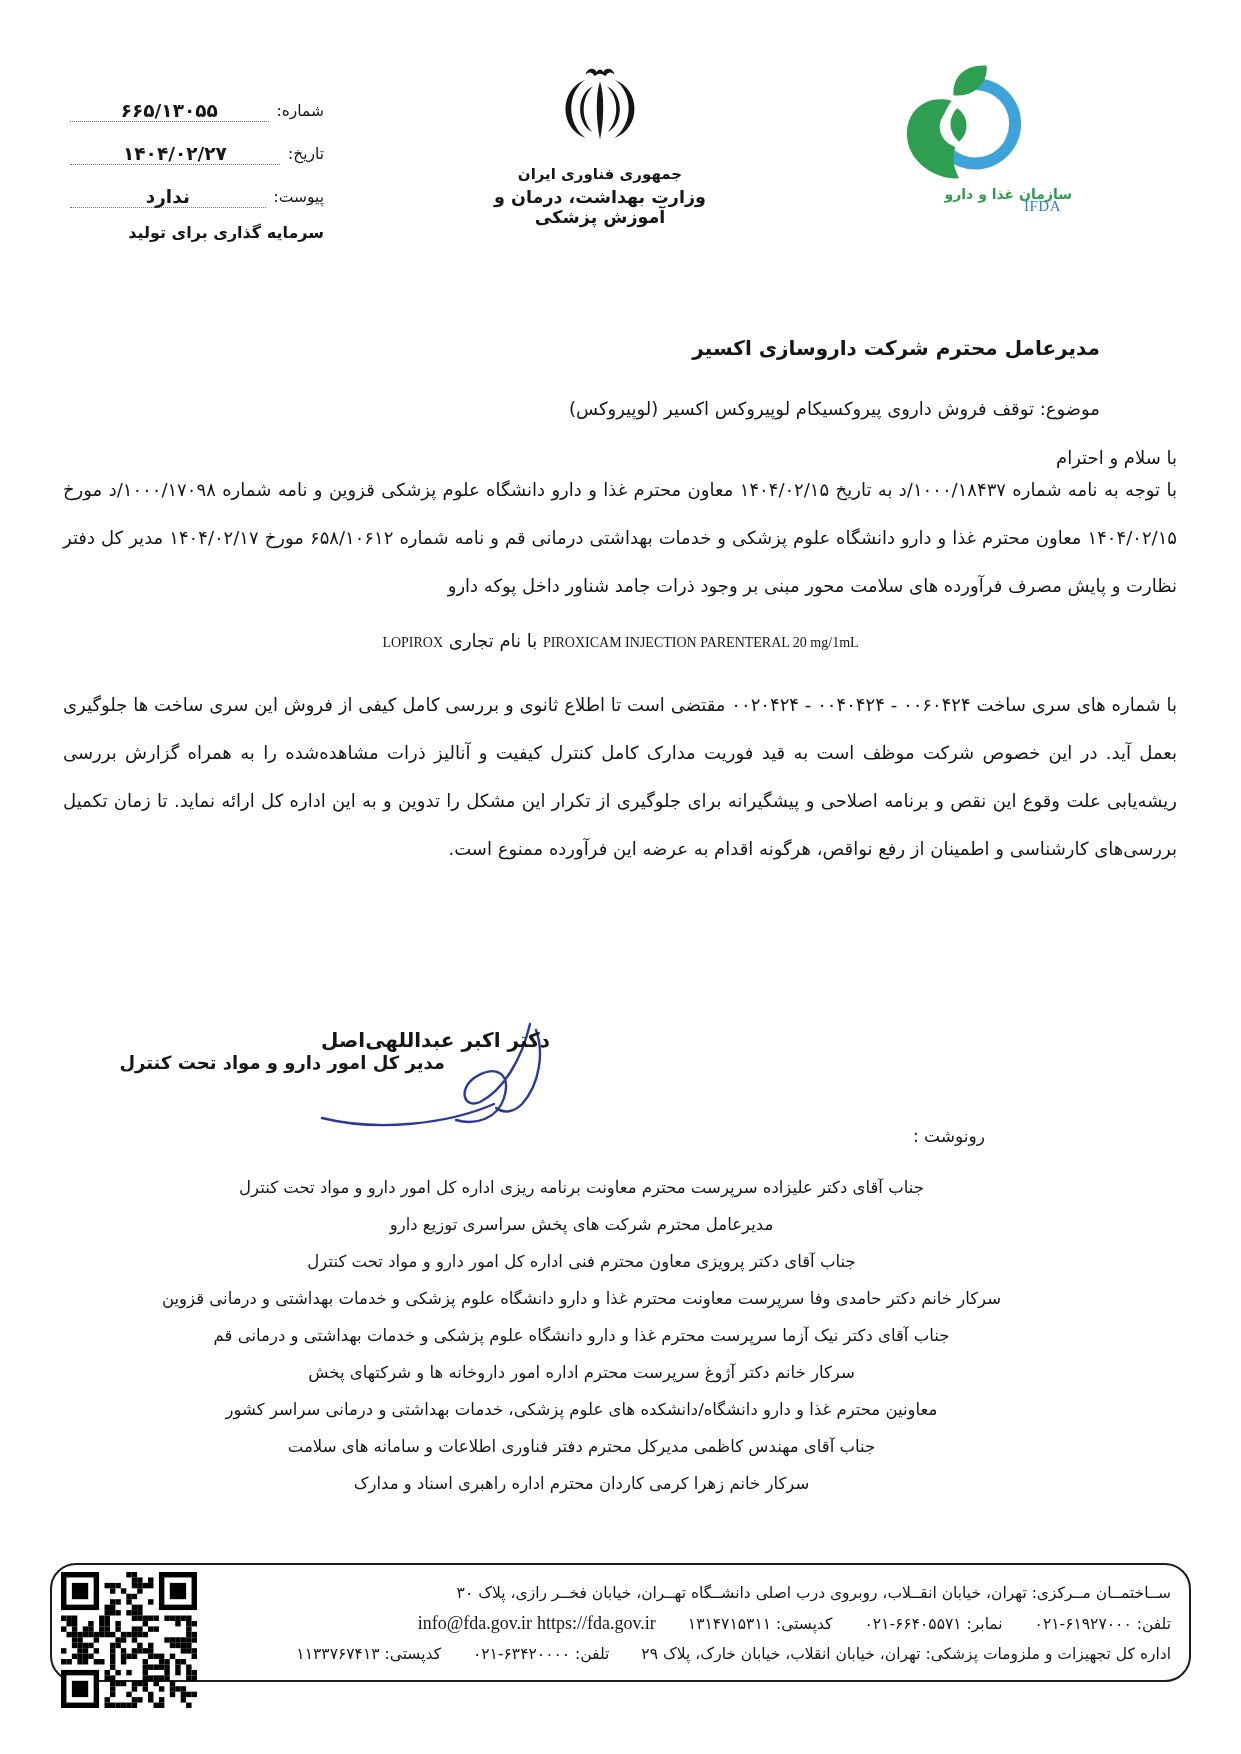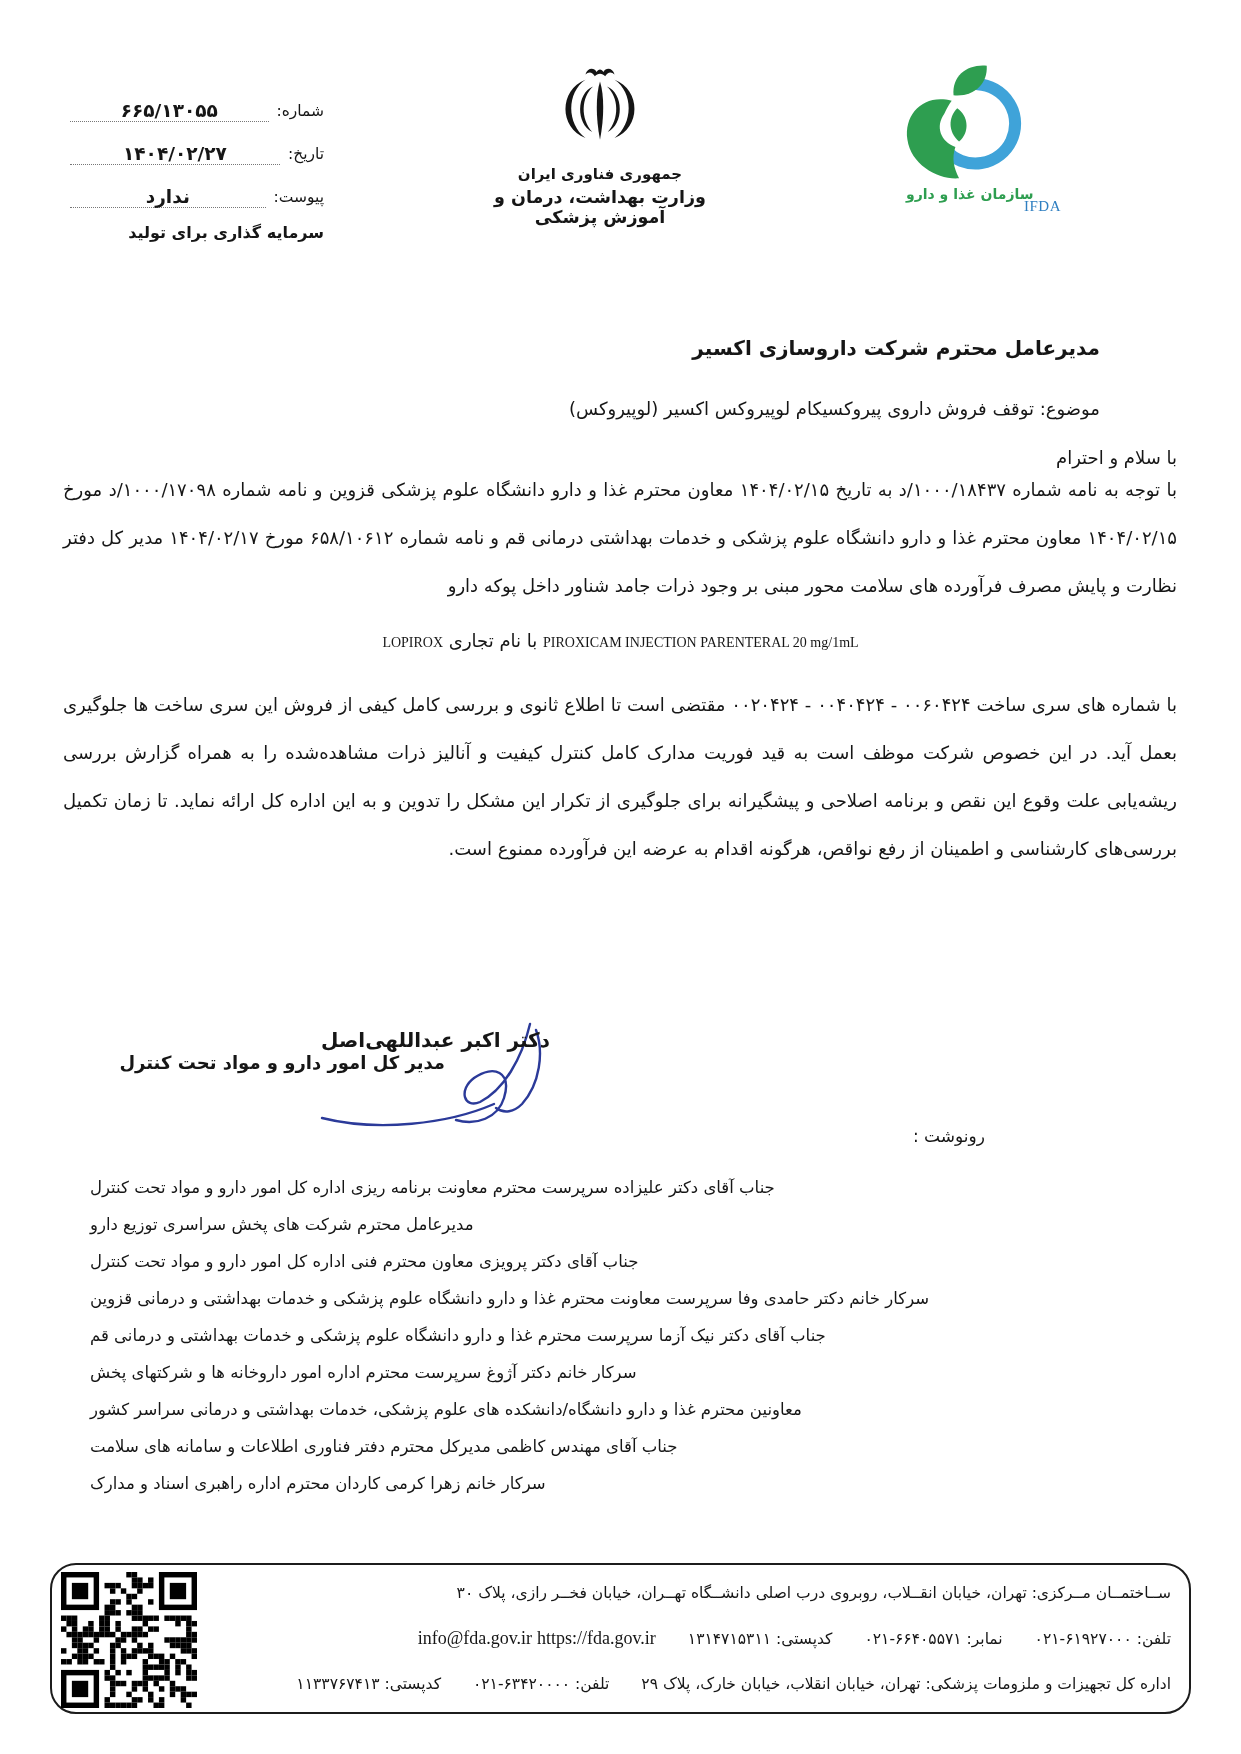--- a/index.html
+++ b/index.html
@@ -13,44 +13,44 @@
   .meta-label{white-space:nowrap;margin-left:8px;padding-bottom:2px;}
   .meta-dots{flex:1;border-bottom:1.5px dotted #777;text-align:center;}
   .meta-value{font-weight:bold;font-size:18.5px;line-height:1.05;}
   .meta-slogan{font-weight:bold;font-size:16px;text-align:right;margin-top:4px;}
   
   .gov{left:480px;top:66px;width:240px;text-align:center;direction:rtl;}
   .gov svg{display:block;margin:0 auto;}
   .gov-country{font-size:15px;font-weight:bold;margin-top:3px;}
   .gov-ministry{font-size:17.5px;font-weight:bold;margin-top:4px;}
   
-  .ifda{left:872px;top:62px;width:200px;text-align:left;}
+  .ifda{left:872px;top:62px;width:200px;text-align:right;}
   .ifda svg{display:block;margin:0 auto;}
   .ifda-names{position:relative;margin-top:2px;height:34px;direction:rtl;}
   .ifda-org{color:#2e9e50;font-weight:bold;font-size:14px;display:inline-block;margin-left:34px;}
   .ifda-abbr{position:absolute;left:152px;top:14px;color:#2f7fc1;font-size:15px;letter-spacing:.5px;}
   
   .recipient{right:141px;top:336px;font-size:20px;font-weight:bold;direction:rtl;}
   .subject{right:141px;top:398px;font-size:18px;direction:rtl;}
   .salutation{right:64px;top:447px;font-size:18px;direction:rtl;}
   .para{left:63px;right:64px;direction:rtl;text-align:justify;font-size:18px;line-height:48px;}
   .p1{top:466px;}
   .p2{top:681px;}
   .drugline{left:0;right:0;top:630px;text-align:center;direction:rtl;font-size:18px;}
   .drugline .en{font-size:14px;}
   
   .sig-name{right:691px;top:1028px;font-size:20px;font-weight:bold;direction:rtl;}
   .sig-title{right:796px;top:1052px;font-size:18px;font-weight:bold;direction:rtl;}
   .sig-svg{left:298px;top:1006px;}
   
   .cc-label{right:256px;top:1126px;font-size:17px;direction:rtl;}
-  .cc-list{right:168px;left:90px;top:1169px;direction:rtl;text-align:left;font-size:16.5px;line-height:37px;}
+  .cc-list{right:168px;left:90px;top:1169px;direction:rtl;text-align:center;font-size:16.5px;line-height:37px;}
   .cc-item{white-space:nowrap;}
   
-  .footer{left:50px;top:1563px;width:1141px;height:151px;border:2px solid #1c1c1c;
+  .footer{left:50px;top:1563px;width:1141px;height:119px;border:2px solid #1c1c1c;
           border-radius:26px;box-sizing:border-box;}
   .qr{position:absolute;left:9px;top:7px;}
   .f-lines{position:absolute;top:13px;bottom:13px;left:170px;right:18px;display:flex;
            flex-direction:column;justify-content:space-between;direction:rtl;text-align:right;
            font-size:15.5px;}
   .f-line{white-space:nowrap;line-height:30px;}
   .seg{margin-left:27px;}
   .seg:last-child{margin-left:0;}
   .latin{font-size:18px;}
 </style>

